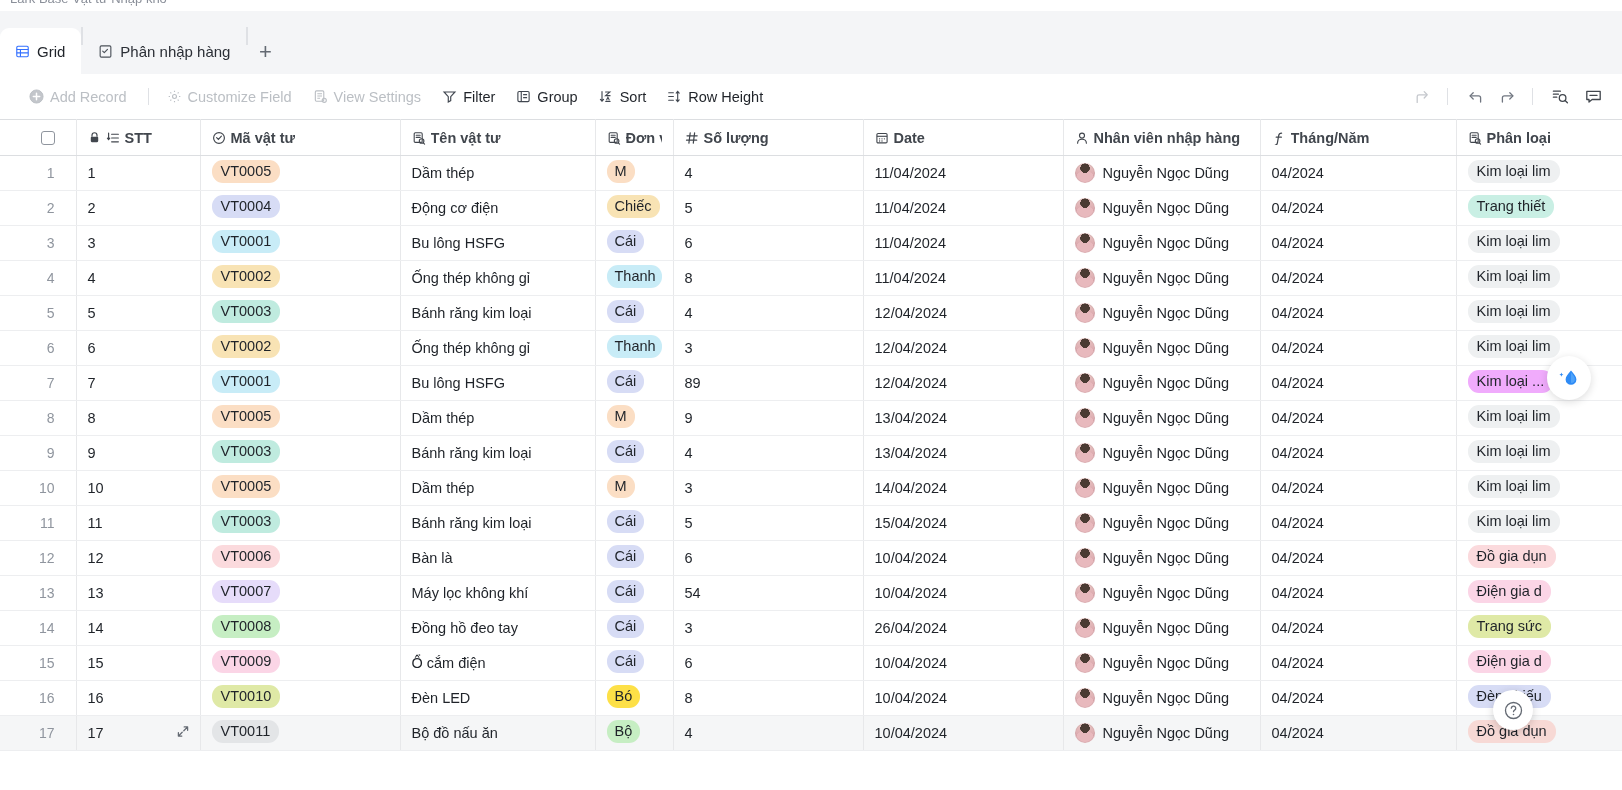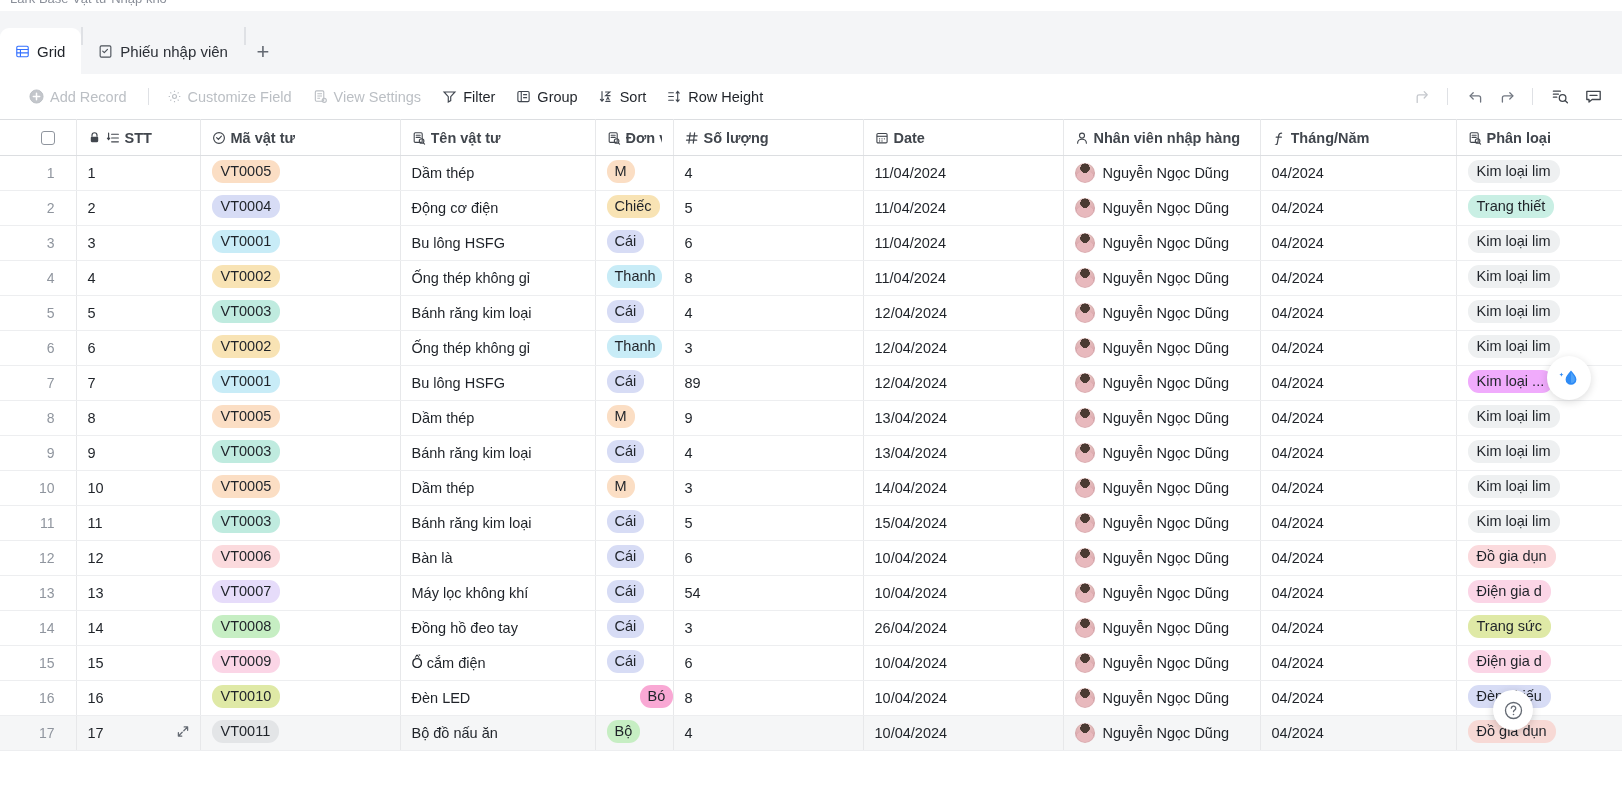--- a/index.html
+++ b/index.html
@@ -190,21 +190,21 @@
         </div>
         <div class="tab-sep"></div>
         <div class="tab-sep"></div>
         <div class="tab">
           <span class="ic">
             <svg width="15" height="15" viewBox="0 0 16 16" fill="none" stroke="#4b5159" stroke-width="1.2">
               <rect x="2.3" y="2" width="11.4" height="12" rx="1.3"></rect>
               <path d="M5 7.6l1.7 1.7 3.4-3.6" stroke-linecap="round" stroke-linejoin="round"></path>
             </svg>
           </span>
-          <span>Phiếu nhập viên</span>
+          <span>Phân nhập hàng</span>
         </div>
         <div class="tab-sep"></div>
         <div class="tab-sep"></div>
       </div>
     <div class="tab-add">+</div>
   </div>
 
   <div class="toolbar">
     <div class="tbtn disabled">
       <span class="ic">
@@ -764,21 +764,21 @@
           </tr>
           <tr class="">
             <td class="c-idx">
               <div class="idxwrap">
                 <span class="rn">16</span>
               </div>
             </td>
             <td class="c-stt"><span class="val">16</span></td>
             <td class="c-ma"><span class="tag" style="background: rgb(223, 233, 166);">VT0010</span></td>
             <td class="c-ten"><span>Đèn LED</span></td>
-            <td class="c-dv"><span class="tag tag-sm" style="background: #f9a8d4; margin-left: 33px;">Bó</span></td>
+            <td class="c-dv"><span class="tag tag-sm" style="background: #fde047;">Bó</span></td>
             <td class="c-sl"><span>8</span></td>
             <td class="c-date"><span>10/04/2024</span></td>
             <td class="c-nv">
               <div class="person">
                 <div class="avatar"></div>
                 <span>Nguyễn Ngọc Dũng</span>
               </div>
             </td>
             <td class="c-tn"><span>04/2024</span></td>
             <td class="c-pl"><span class="tag" style="background: rgb(215, 220, 245);">Đèn chiếu</span></td>

